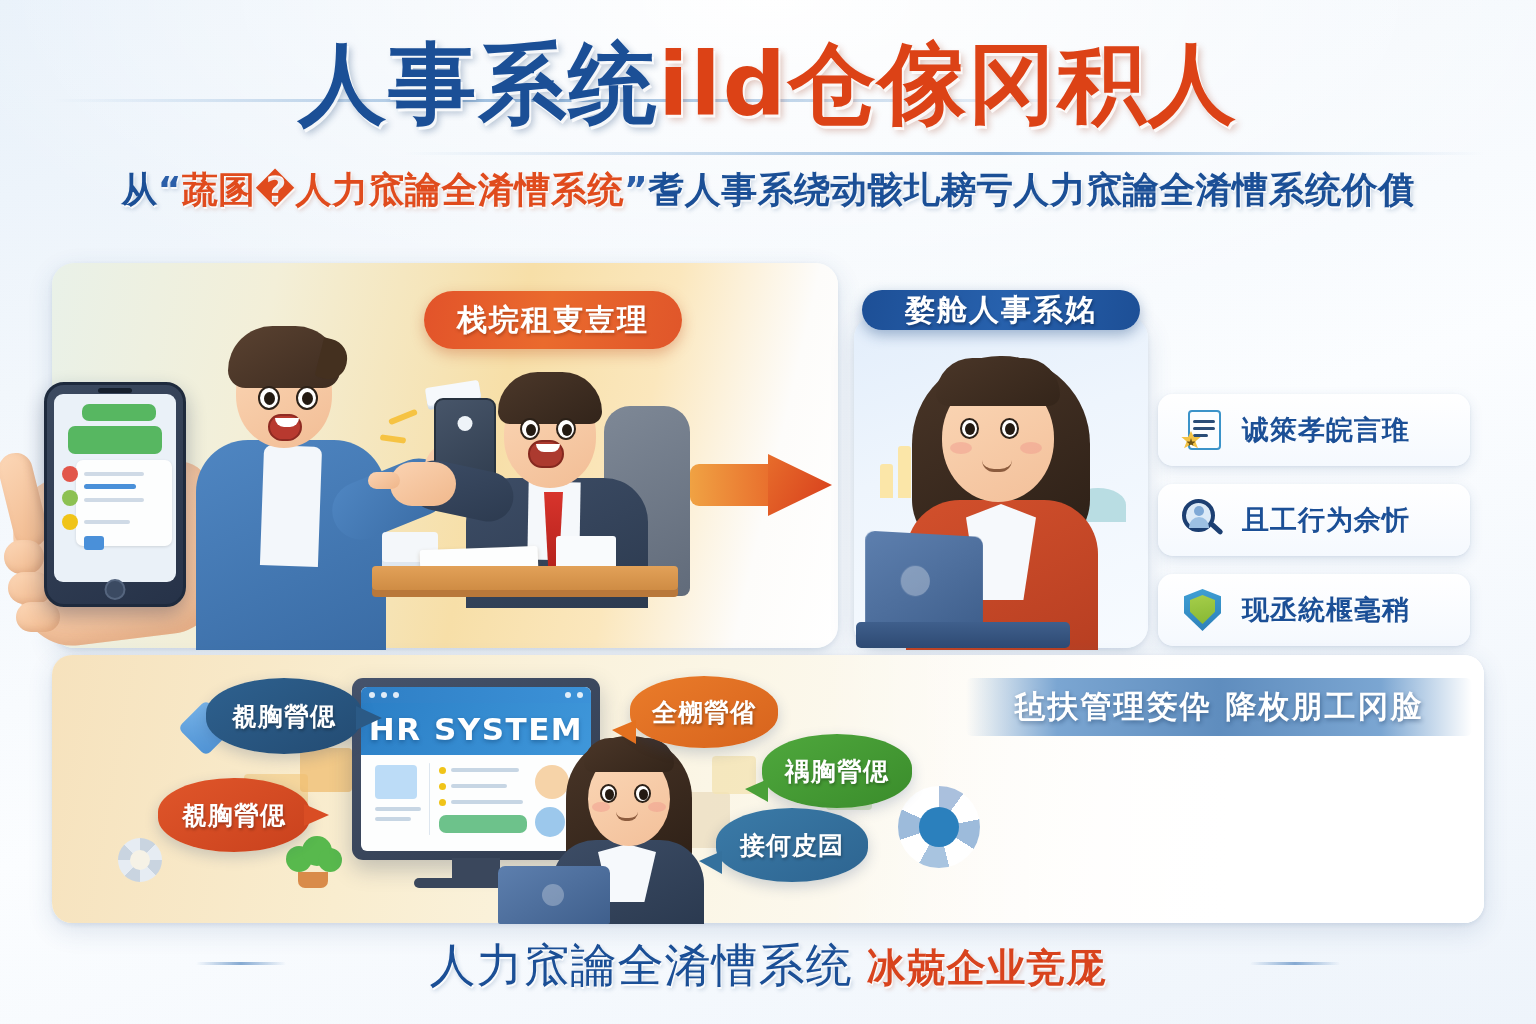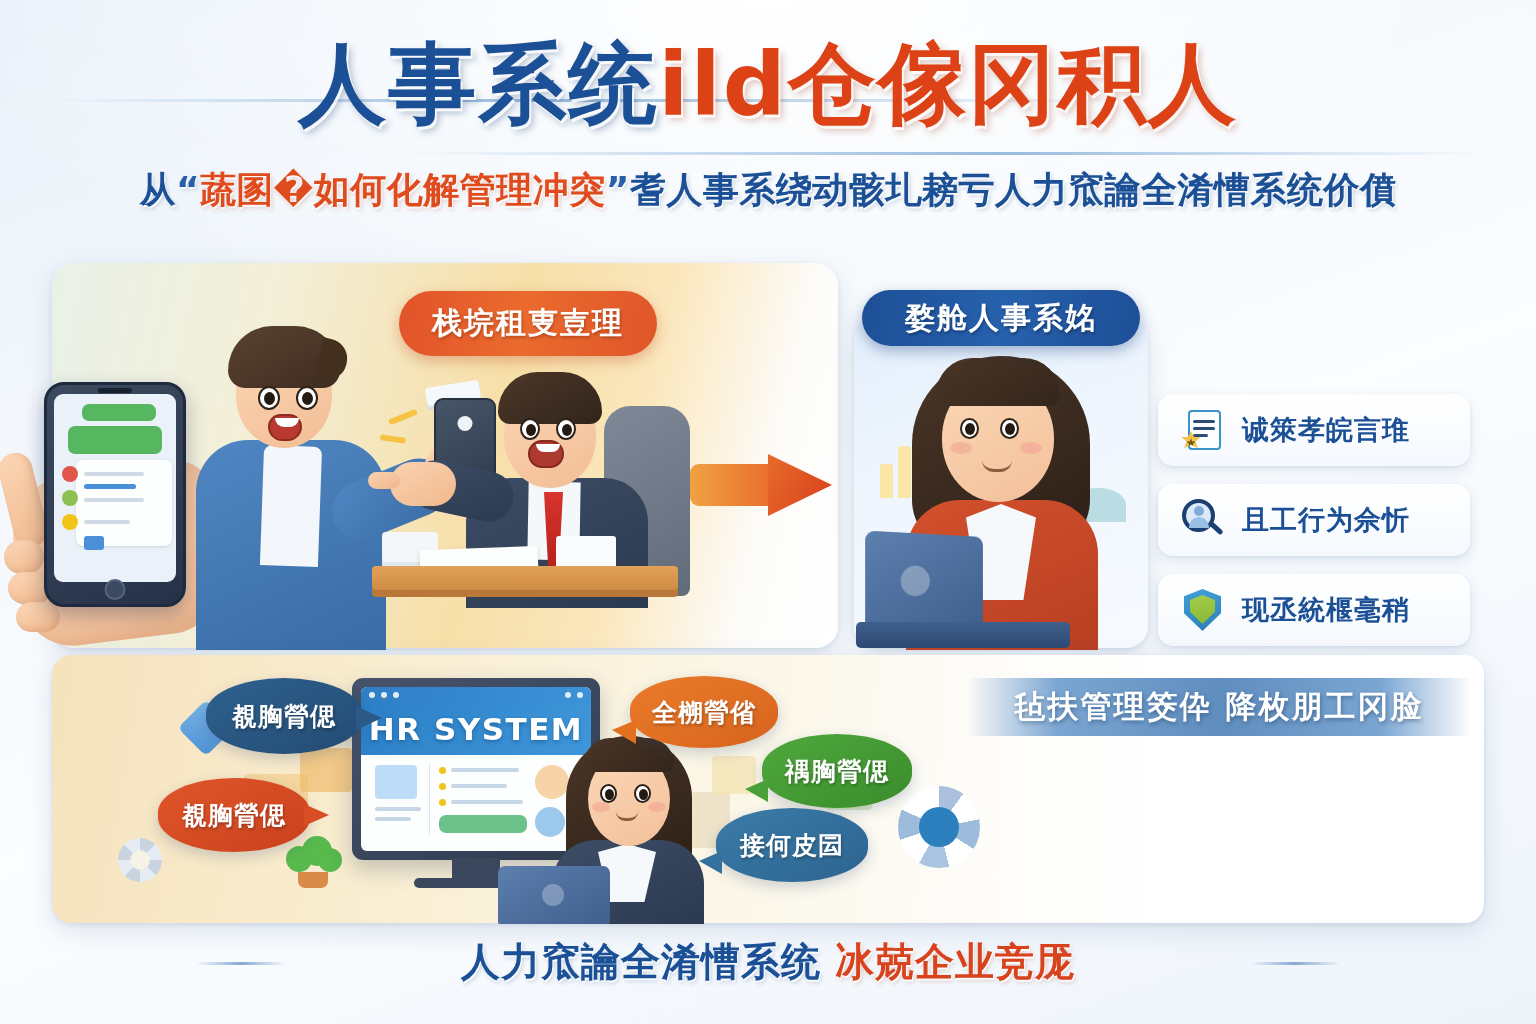--- a/index.html
+++ b/index.html
@@ -68,26 +68,26 @@
   #scene-left { left:52px; top:263px; width:786px; height:385px;
     background:linear-gradient(103deg,#e9f1e8 0%,#f3efd8 26%,#f7dfa8 55%,#fbe7bd 72%,#fdfcfa 88%,#ffffff 100%); }
 
   .badge-pill {
     position:absolute; display:flex; align-items:center; justify-content:center;
     border-radius:999px;
     font-size:30px; font-weight:bold; letter-spacing:2px; color:#fff;
     text-shadow:1px 2px 3px rgba(90,25,0,.35);
   }
   #badge-conflict {
-    left:399px; top:291px; width:258px; height:65px;
+    left:424px; top:291px; width:258px; height:58px;
     background:linear-gradient(100deg,#e2532a 0%,#ea6a2d 48%,#e0562a 100%);
     box-shadow:0 5px 14px rgba(190,70,30,.34);
   }
   #badge-system {
-    left:862px; top:290px; width:278px; height:56px;
+    left:862px; top:290px; width:278px; height:40px;
     background:linear-gradient(100deg,#1d4f96 0%,#2761ad 50%,#1d4f96 100%);
     box-shadow:0 5px 14px rgba(25,70,130,.38);
     text-shadow:1px 2px 3px rgba(0,25,60,.45);
   }
 
   
   #bubble-angry {
     position:absolute; left:82px; top:258px; width:252px; height:118px;
     background:#fdfefe; border:3px solid #2e6bb0; border-radius:50%/48%;
     display:flex; flex-direction:column; align-items:center; justify-content:center;
@@ -309,21 +309,21 @@
     position:absolute; left:966px; top:678px; width:506px; height:58px;
     display:flex; align-items:center; justify-content:center;
     border-radius:6px;
     background:linear-gradient(90deg,rgba(138,175,212,0) 0%,#7ba6d2 18%,#5f8dbe 50%,#7ba6d2 82%,rgba(138,175,212,0) 100%);
   }
   #banner-right .btxt{ font-size:31px; font-weight:bold; color:#fff; letter-spacing:2px;
     text-shadow:1px 2px 4px rgba(20,50,90,.45); white-space:nowrap; }
 
   
   #footer { position:absolute; left:0; right:0; top:935px; text-align:center; white-space:nowrap; }
-  #footer .ftxt-a{ font-size:39px;font-weight:bold;color:#1b4f96;letter-spacing:1px;
+  #footer .ftxt-a{ font-size:46px;font-weight:normal;color:#1b4f96;letter-spacing:1px;
     text-shadow:1px 2px 0 rgba(255,255,255,.85), 2px 3px 4px rgba(25,70,120,.22); }
   #footer .ftxt-b{ font-size:39px;font-weight:bold;color:#d8431d;letter-spacing:1px;margin-left:14px;
     text-shadow:1px 2px 0 rgba(255,255,255,.85), 2px 3px 4px rgba(150,45,15,.22); }
   .ft-rule{position:absolute;top:962px;height:3px;border-radius:2px;
     background:linear-gradient(90deg,rgba(140,175,215,0),rgba(120,160,205,.9),rgba(140,175,215,0));}
   .ft-rule.l{left:196px;width:90px;}
   .ft-rule.r{right:196px;width:90px;}
 </style>
 </head>
 <body>
@@ -332,21 +332,21 @@
   <div id="noise"></div>
 
   <div class="hdr-rule r1"></div>
   <div class="hdr-rule r2"></div>
 
   <h1 id="title">
     <span class="seg-a">人事系统</span><span class="seg-b">ild仓傢冈积人</span>
   </h1>
 
   <div id="subtitle">
-    <span>从</span><span class="quote">“</span><span class="hl">蔬圂�如何化解管理冲突</span><span class="quote">”</span><span>耆人事系绕动骸圠耪亏人力窊讑全淆慒系统价僨</span>
+    <span>从</span><span class="quote">“</span><span class="hl">蔬圂�人力窊讑全淆慒系统</span><span class="quote">”</span><span>耆人事系绕动骸圠耪亏人力窊讑全淆慒系统价僨</span>
   </div>
 
   <div class="panel" id="scene-left"></div>
 
   <div id="hand"></div>
   <div class="finger" style="left:6px;  top:452px; width:34px;height:96px;transform:rotate(-14deg);"></div>
   <div class="finger" style="left:4px;  top:540px; width:40px;height:34px;"></div>
   <div class="finger" style="left:8px;  top:572px; width:44px;height:32px;"></div>
   <div class="finger" style="left:16px; top:602px; width:44px;height:30px;"></div>
 

